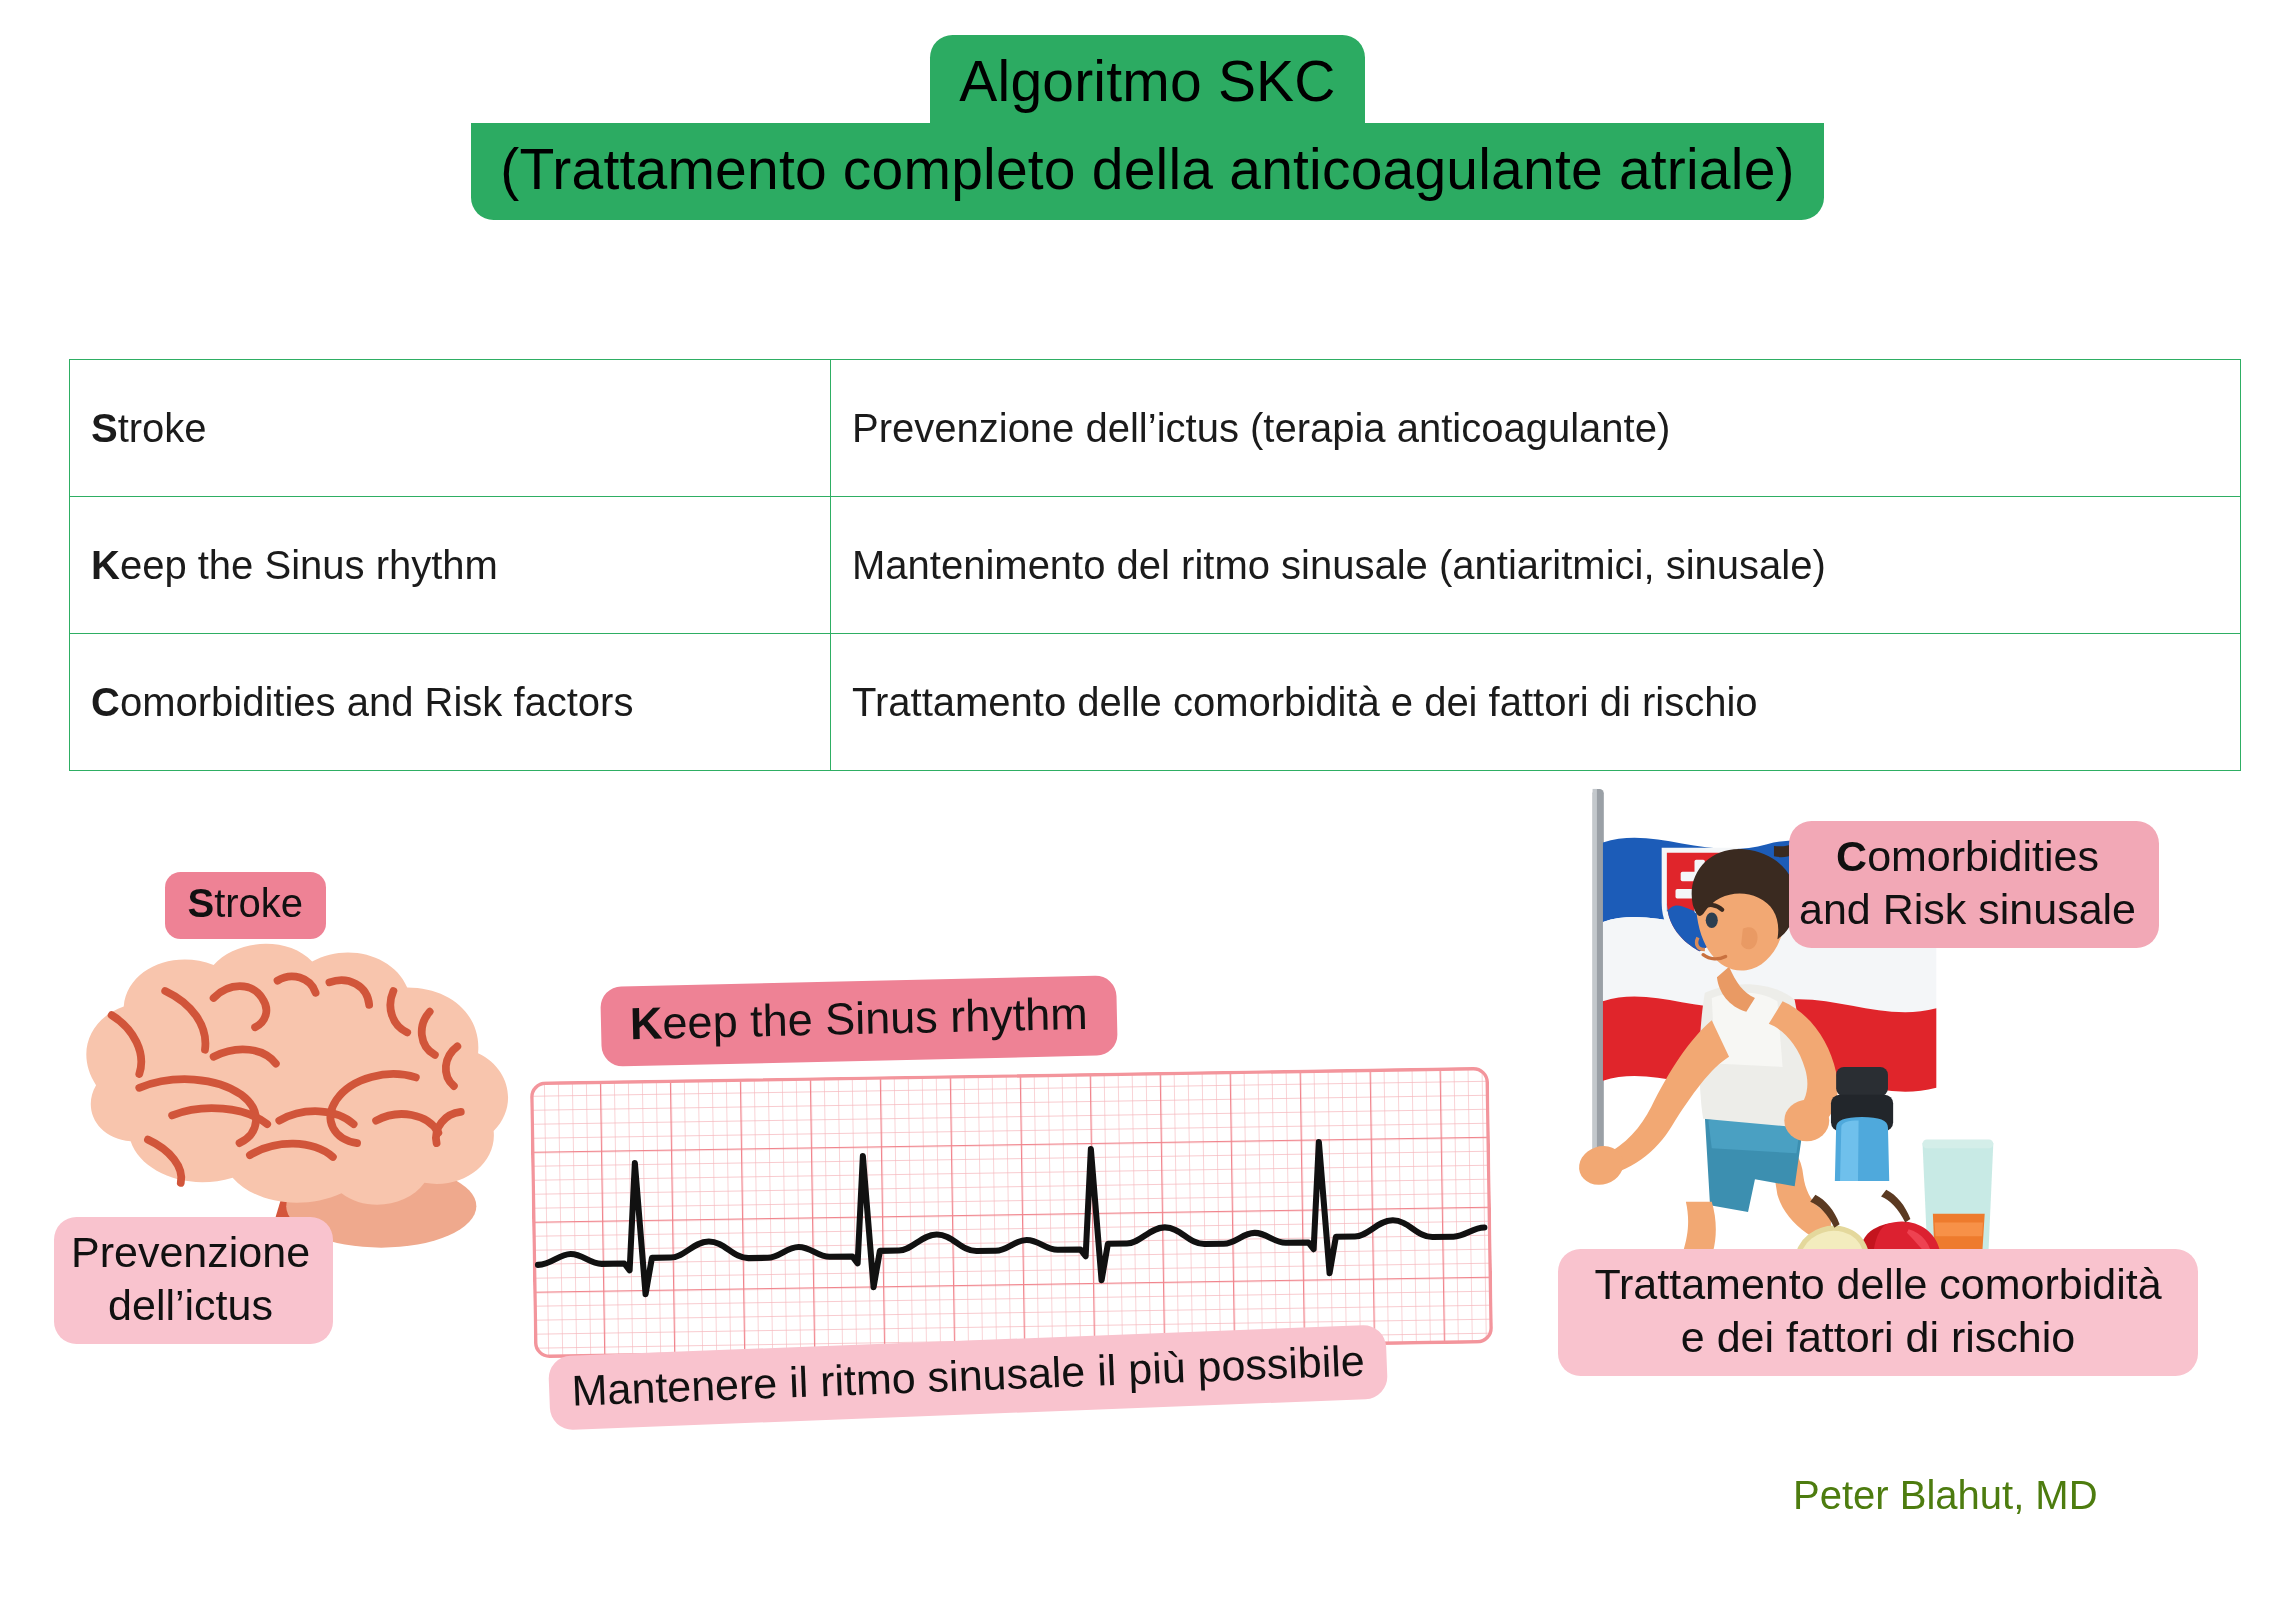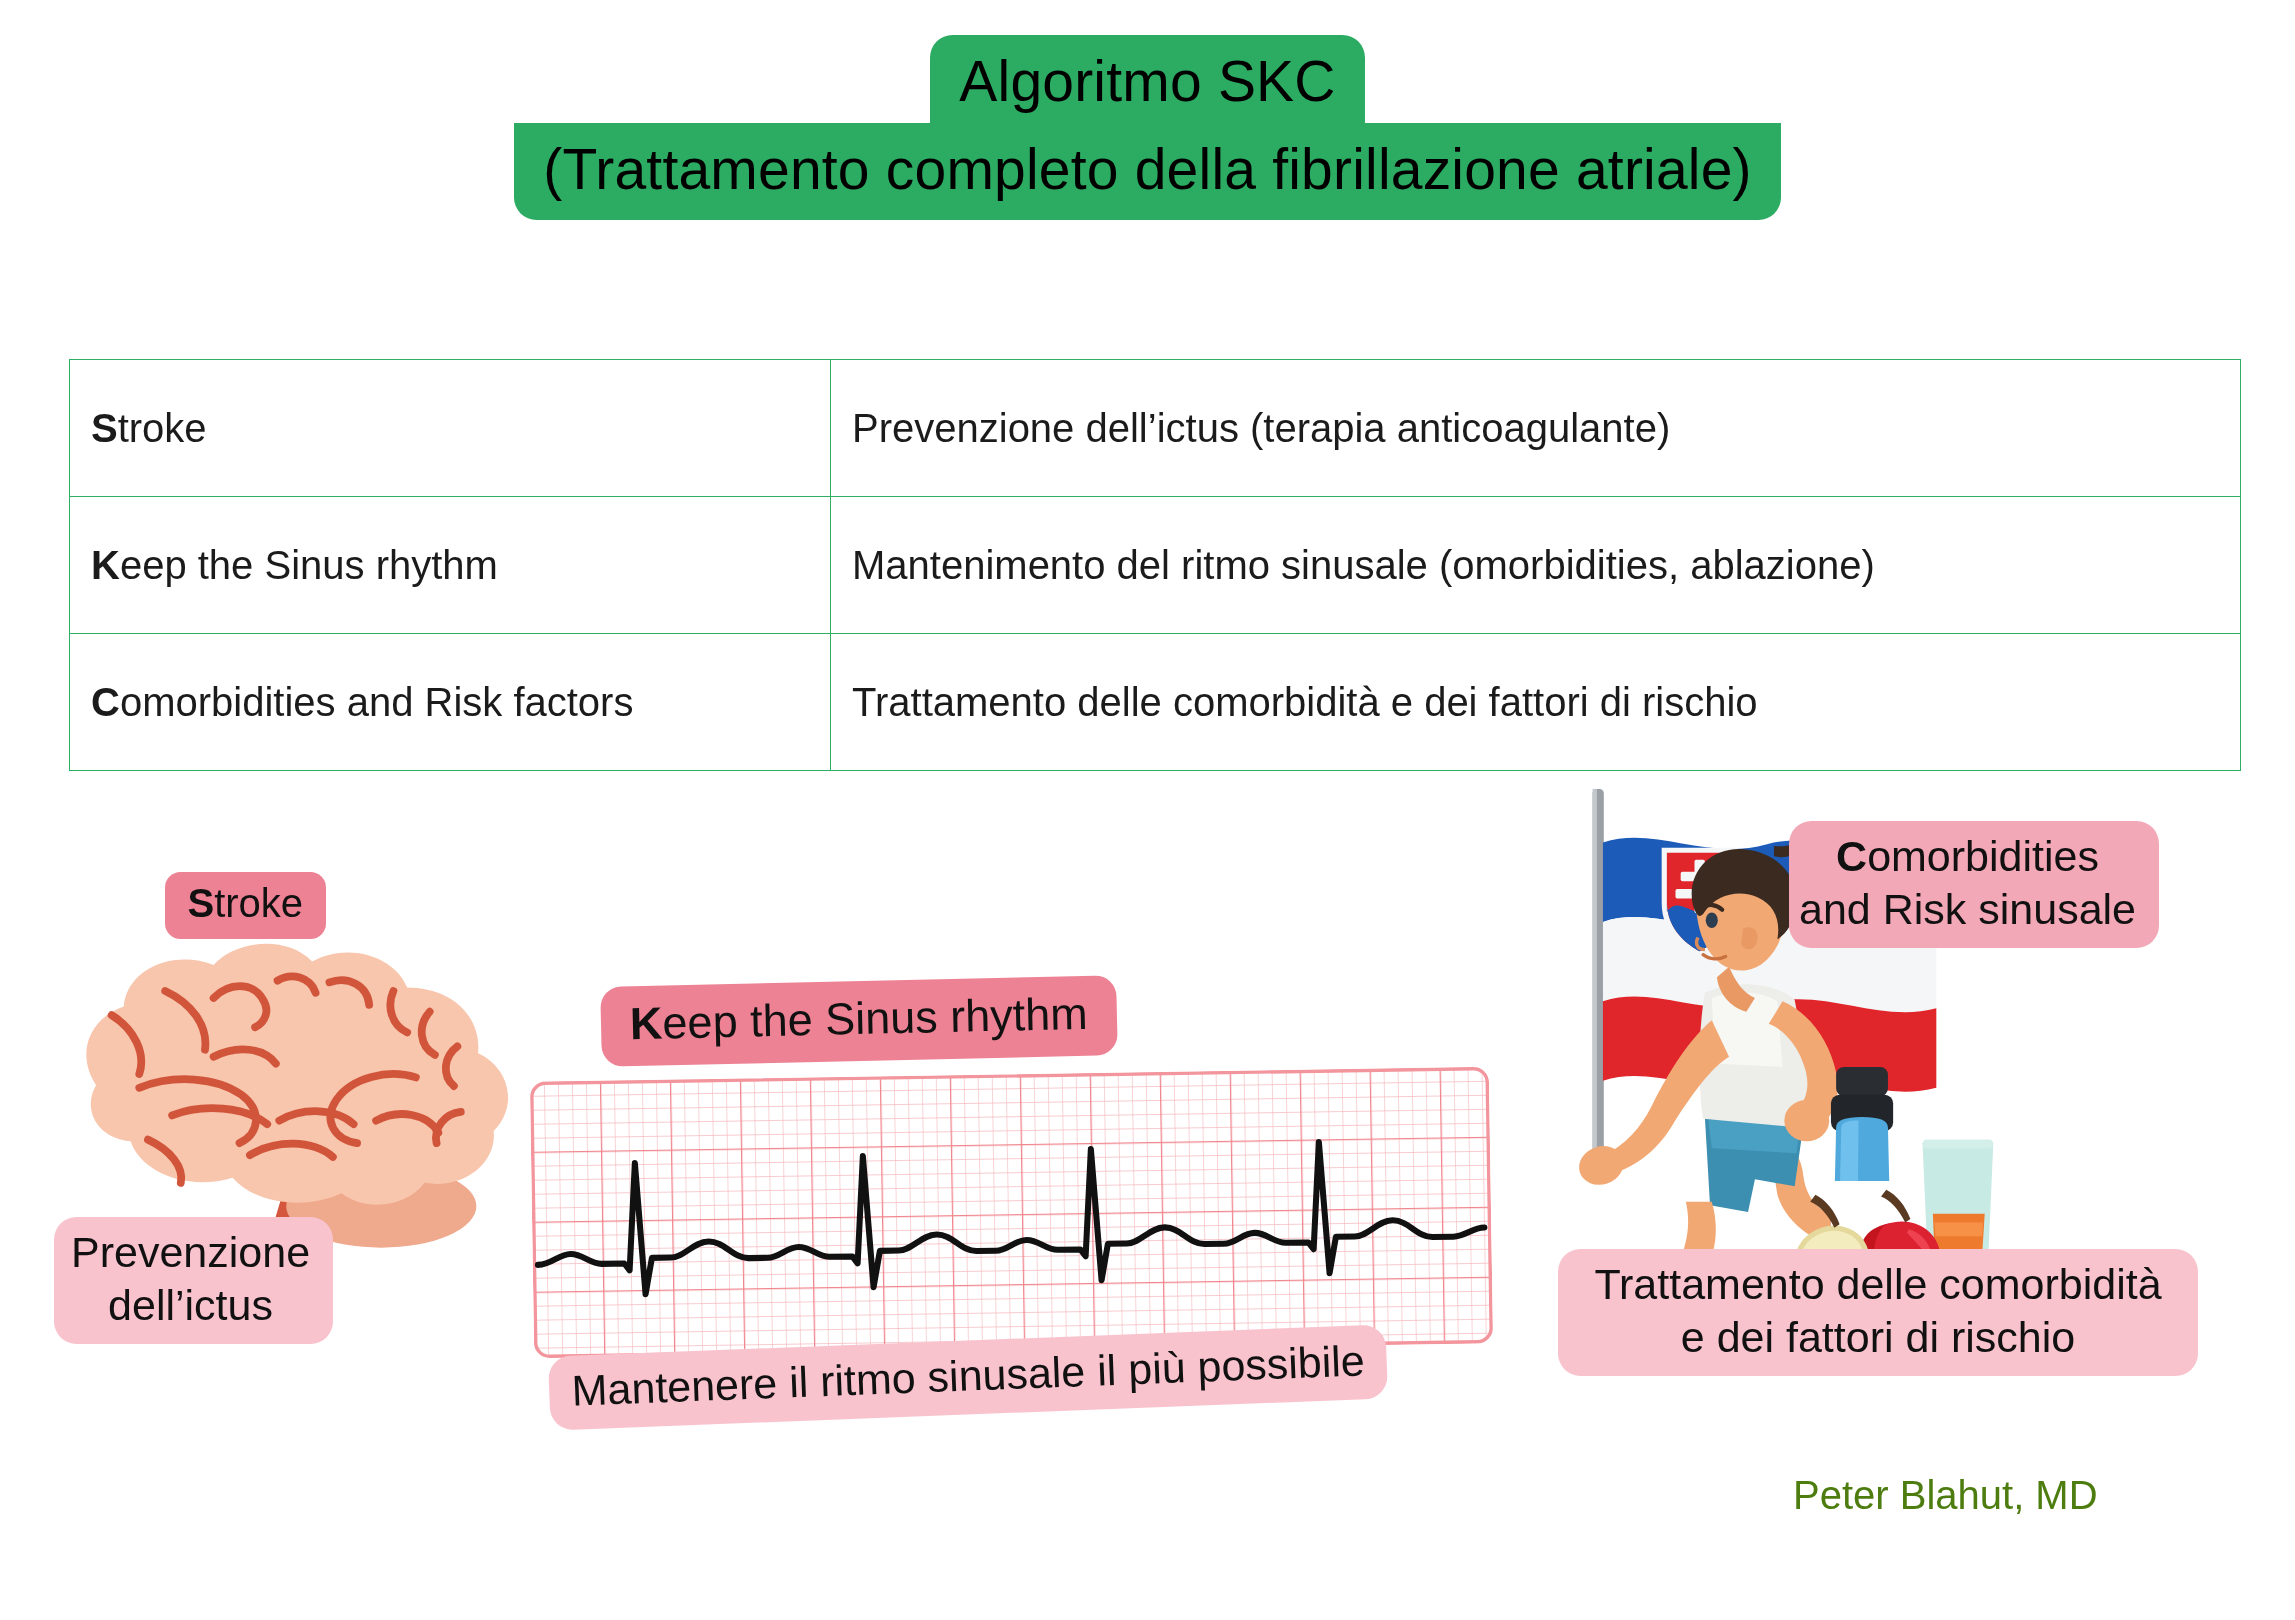--- a/index.html
+++ b/index.html
@@ -103,33 +103,33 @@
   }
 </style>
 </head>
 <body>
 
 <div id="title-banner">
   <div id="title-line-1-wrap">
     <span class="tline l1">Algoritmo SKC</span>
   </div>
   <div id="title-line-2-wrap">
-    <span class="tline l2">(Trattamento completo della fibrillazione atriale)</span>
+    <span class="tline l2">(Trattamento completo della anticoagulante atriale)</span>
   </div>
 </div>
 
 <table id="skc-table">
   <tbody>
     <tr>
       <td class="col-left"><b>S</b><span>troke</span></td>
       <td class="col-right">Prevenzione dell’ictus (terapia anticoagulante)</td>
     </tr>
     <tr>
       <td class="col-left"><b>K</b><span>eep the Sinus rhythm</span></td>
-      <td class="col-right">Mantenimento del ritmo sinusale (omorbidities, ablazione)</td>
+      <td class="col-right">Mantenimento del ritmo sinusale (antiaritmici, sinusale)</td>
     </tr>
     <tr>
       <td class="col-left"><b>C</b><span>omorbidities and Risk factors</span></td>
       <td class="col-right">Trattamento delle comorbidità e dei fattori di rischio</td>
     </tr>
   </tbody>
 </table>
 
 <div class="panel" id="panel-stroke">
 

